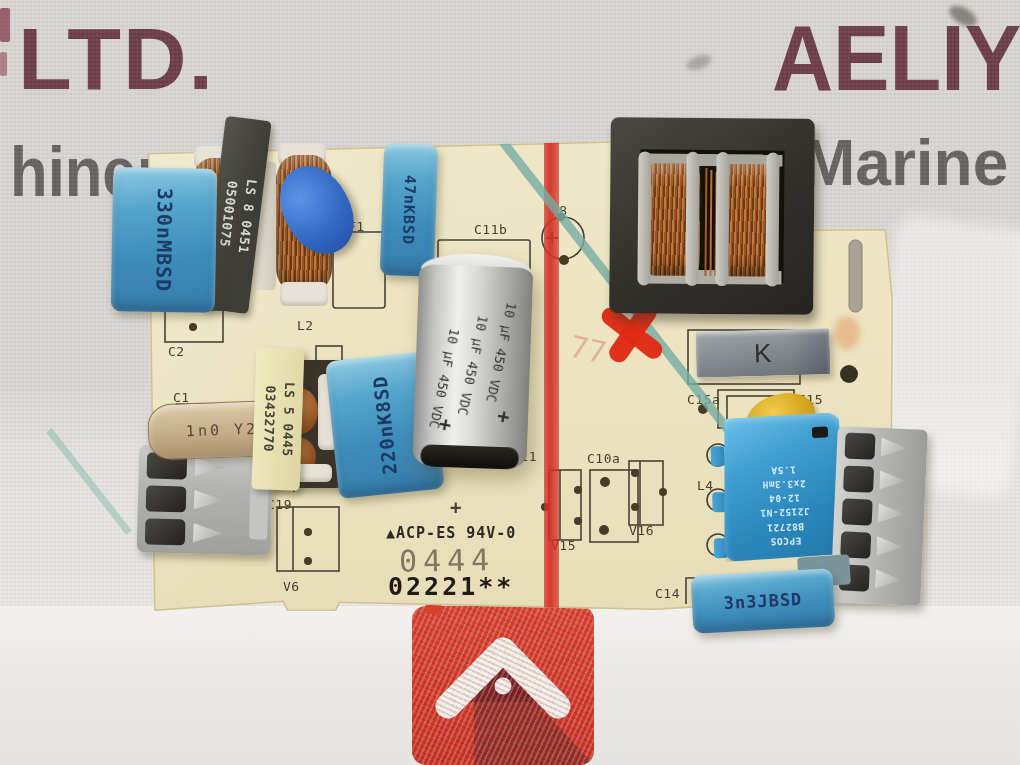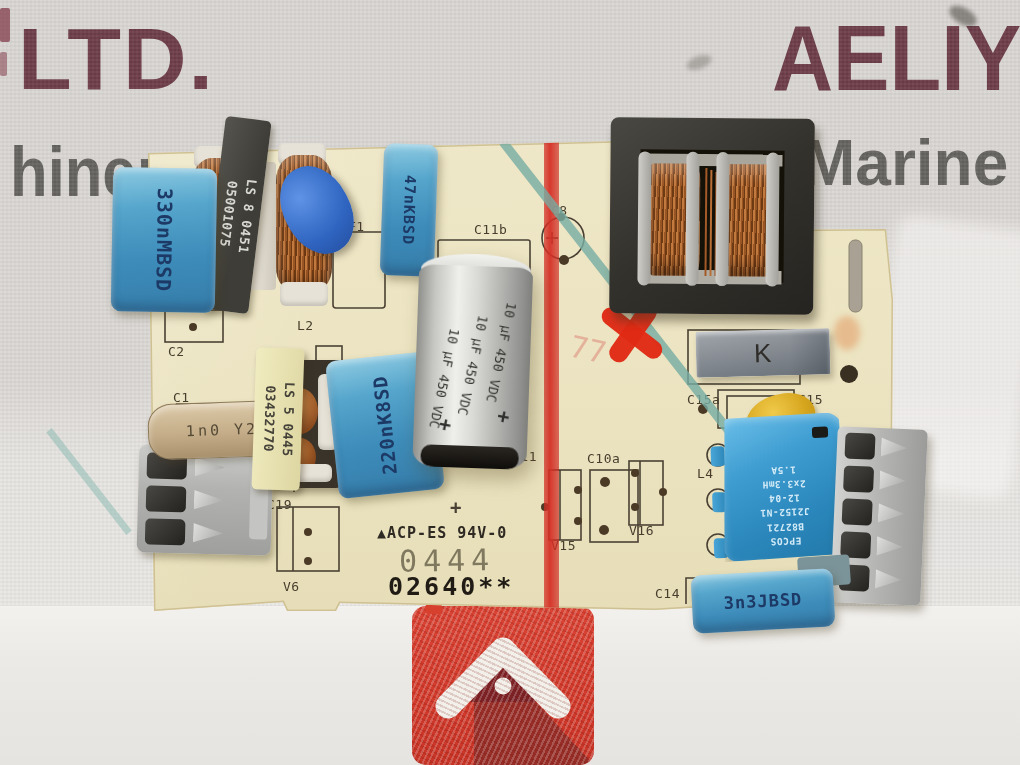--- a/index.html
+++ b/index.html
@@ -27,21 +27,21 @@
                repeating-linear-gradient(25deg,rgba(120,20,15,.18) 0 2px,transparent 2px 5px);}
   .redtab{position:absolute;left:426px;top:588px;width:16px;height:26px;background:#d8402e;border-radius:3px;transform:rotate(3deg);}
   .redmark{position:absolute;background:#7c3240;border-radius:2px;}
   
   .board,.onboard{position:absolute;inset:0;
     clip-path:polygon(148px 153px,622px 141px,624px 231px,886px 229px,893px 300px,891px 596px,655px 610px,340px 603px,336px 611px,287px 611px,283px 602px,154px 611px);}
   .board{background:linear-gradient(115deg,rgba(255,255,255,.28) 0%,rgba(255,255,255,0) 35%),
     linear-gradient(180deg,#f0e9cb 0%,#ebe3c0 55%,#e3dab2 100%);
     filter:drop-shadow(3px 7px 6px rgba(90,75,40,.38));}
   .sk{position:absolute;font:13px "DejaVu Sans Mono",monospace;color:#473e2e;letter-spacing:.5px;white-space:nowrap;}
-  .acp{position:absolute;left:377px;top:524px;font:bold 15px "DejaVu Sans Mono",monospace;color:#2e2922;letter-spacing:1px;}
+  .acp{position:absolute;left:386px;top:524px;font:bold 15px "DejaVu Sans Mono",monospace;color:#2e2922;letter-spacing:1px;}
   .stamp0444{position:absolute;left:399px;top:543px;font:30px "DejaVu Sans Mono",monospace;color:#6e6750;letter-spacing:6px;transform:rotate(-1deg);opacity:.85;}
   .partno{position:absolute;left:388px;top:572px;font:bold 25px "DejaVu Sans Mono",monospace;color:#201b15;letter-spacing:3px;}
   .plus-sk{position:absolute;left:450px;top:496px;font:bold 19px "DejaVu Sans Mono",monospace;color:#4a4134;}
   .hand77{position:absolute;left:570px;top:332px;font:30px "DejaVu Sans Mono",monospace;color:rgba(226,160,140,.75);transform:rotate(12deg);}
   .redstripe{position:absolute;left:544px;top:141px;width:15px;height:478px;
     background:linear-gradient(90deg,rgba(210,45,35,.7),rgba(214,47,37,.95) 40%,rgba(205,42,33,.65));}
   .tealstripe{position:absolute;left:424px;top:300px;width:412px;height:9px;background:rgba(118,172,162,.8);transform:rotate(52deg);}
   .tealbg{position:absolute;left:24px;top:478px;width:130px;height:7px;background:rgba(124,179,168,.45);transform:rotate(52deg);}
   .xa,.xb{position:absolute;background:#e02a14;border-radius:9px;opacity:.96;}
   .orange{position:absolute;background:rgba(224,140,80,.45);border-radius:50%;filter:blur(3px);}
@@ -153,28 +153,28 @@
     <span class="sk" style="left:297px;top:318px">L2</span>
     <span class="sk" style="left:512px;top:449px">C11</span>
     <span class="sk" style="left:173px;top:390px">C1</span>
     <span class="sk" style="left:267px;top:497px">C19</span>
     <span class="sk" style="left:283px;top:579px">V6</span>
     <span class="sk" style="left:551px;top:538px">V15</span>
     <span class="sk" style="left:587px;top:451px">C10a</span>
     <span class="sk" style="left:629px;top:523px">V16</span>
     <span class="sk" style="left:655px;top:586px">C14</span>
     <span class="sk" style="left:745px;top:299px">L3</span>
-    <span class="sk" style="left:697px;top:466px">L4</span>
+    <span class="sk" style="left:697px;top:478px">L4</span>
     <span class="sk" style="left:687px;top:392px">C15a</span>
     <span class="sk" style="left:798px;top:392px">C15</span>
     <span class="sk" style="left:823px;top:420px">X2</span>
 
     <span class="acp">▲ACP-ES 94V-0</span>
     <span class="stamp0444">0444</span>
-    <span class="partno">02640**</span>
+    <span class="partno">02221**</span>
     <span class="plus-sk">+</span>
 
     <div class="redstripe"></div>
     <div class="tealstripe"></div>
     <div class="xa" style="left:596px;top:324px;width:72px;height:18px;transform:rotate(38deg);"></div>
     <div class="xb" style="left:599px;top:323px;width:68px;height:19px;transform:rotate(-55deg);"></div>
     <span class="hand77">77</span>
     <div class="orange" style="left:834px;top:316px;width:26px;height:34px;"></div>
   </div>
 

